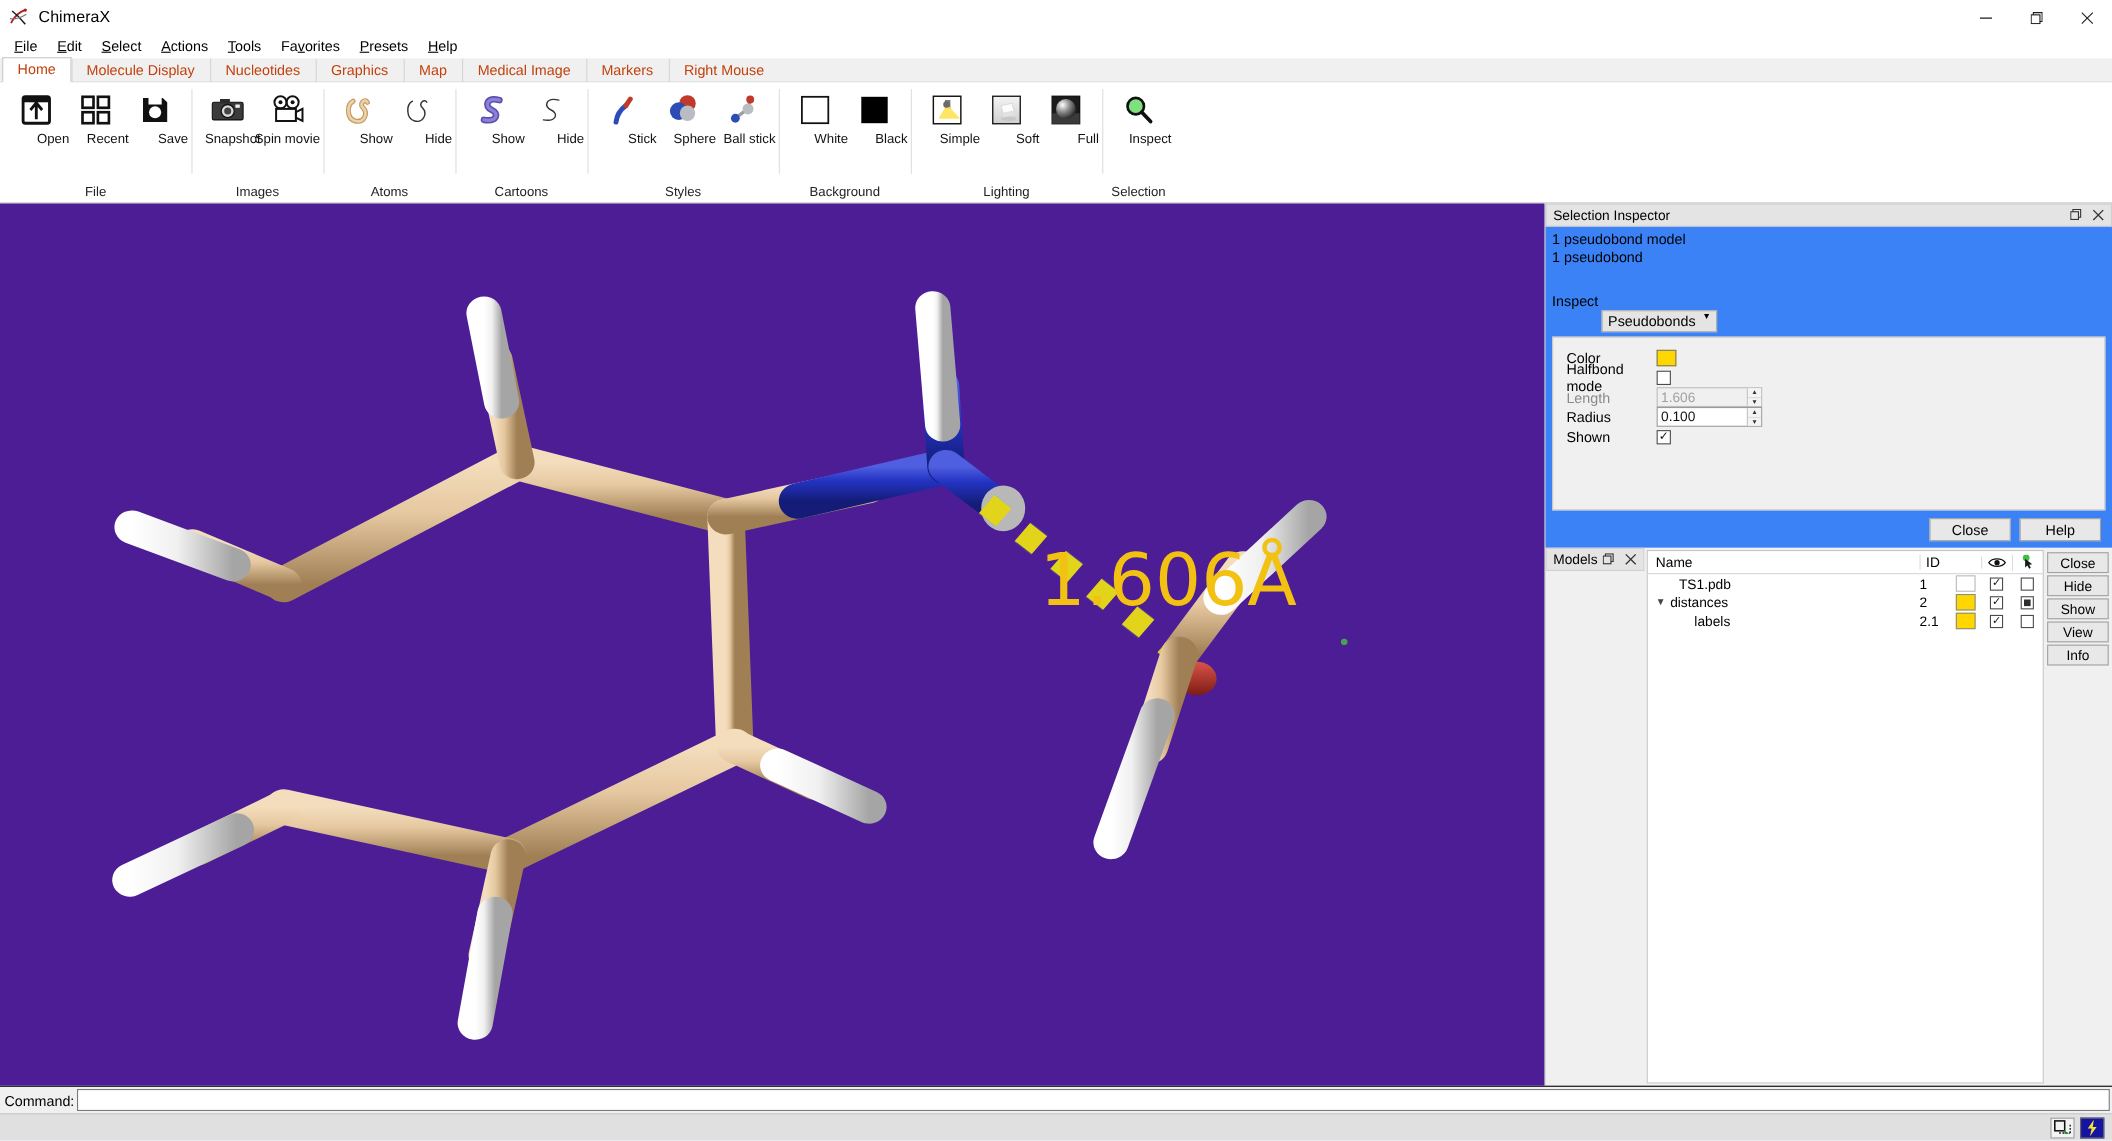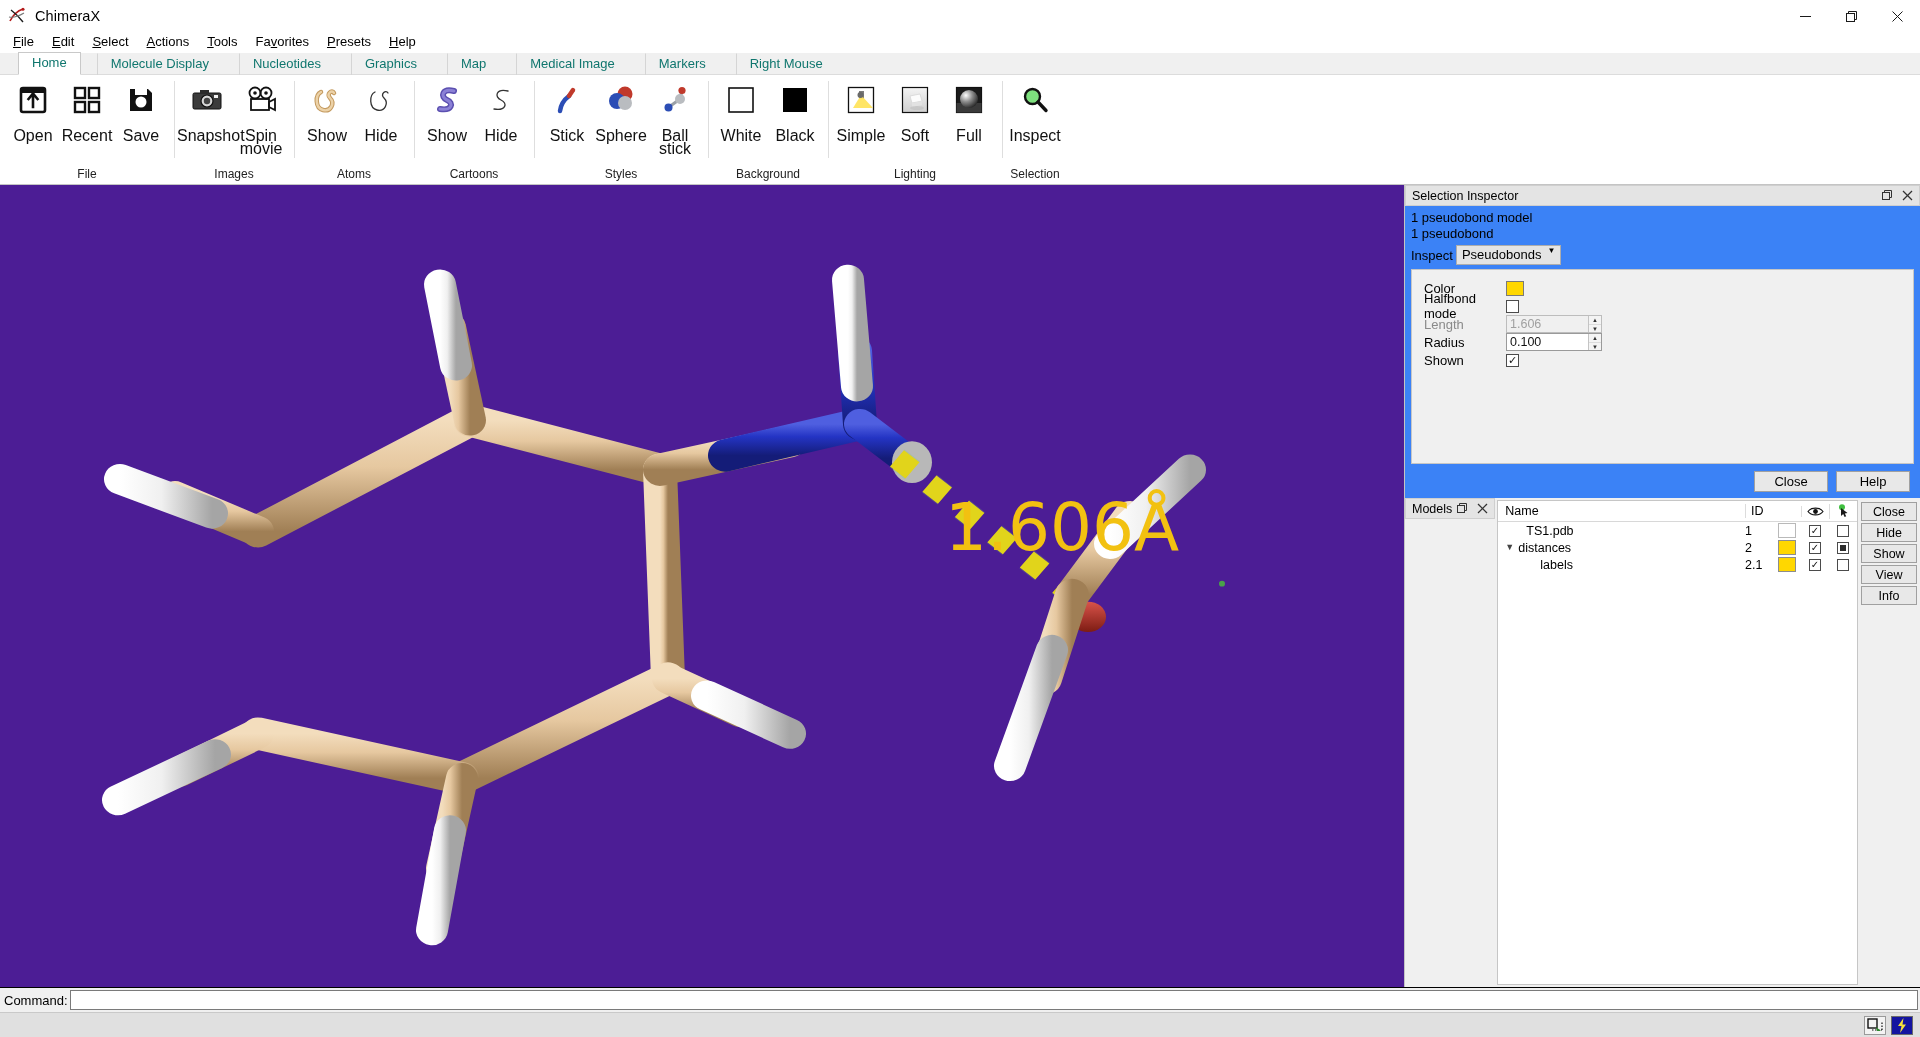--- a/index.html
+++ b/index.html
@@ -60,27 +60,27 @@
 
   
   .ribbon-tabs {
     height: 22px; flex: 0 0 22px;
     background: #f0f0f0;
     display: flex; align-items: flex-end;
     border-bottom: 1px solid #dcdcdc;
     padding-left: 2px;
   }
   .rtab {
-    font-size: 13px; color: #0f766e;
+    font-size: 13px; color: #c2410c;
     padding: 2px 13px 3px 13px;
     border: 1px solid transparent;
     border-bottom: none;
     cursor: default;
     line-height: 16px;
-    position: relative; top: 1px; margin-left: 16px;
+    position: relative; top: 1px;
   }
   .rtab + .rtab { border-left: 1px solid #d5d5d5; }
   .rtab.active {
     background: #ffffff;
     border: 1px solid #c9c9c9;
     border-bottom: 1px solid #ffffff;
   }
 
   
   .ribbon {
@@ -111,22 +111,22 @@
   .rbtn {
     width: 54px;
     display: flex; flex-direction: column; align-items: center;
     padding: 3px 1px 0 1px; cursor: default;
   }
   .rbtn .ic {
     width: 36px; height: 36px;
     display: flex; align-items: center; justify-content: center;
   }
   .rbtn .lbl {
-    font-size: 16px; color: #111; text-align: center;
-    line-height: 12.5px; margin-top: 12px; width: 60px;
+    font-size: 12px; color: #111; text-align: right;
+    line-height: 12.5px; margin-top: 2px; width: 60px;
   }
 
   
   .main {
     flex: 1 1 auto;
     display: flex; align-items: stretch;
     background: #f0f0f0;
     min-height: 0;
   }
   .viewport {
@@ -188,20 +188,21 @@
   .si-inspect-row {
     display: flex; align-items: center; gap: 3px;
     margin-top: 3px; margin-bottom: 4px;
   }
   .si-inspect-row .si-lab { font-size: 13px; color: #000; }
   .combo {
     display: inline-flex; align-items: flex-start; gap: 6px;
     background: #e4e4e4; border: 1px solid #adadad;
     padding: 1px 5px 2px 5px; font-size: 13px; color: #000;
     cursor: default;
+    margin-top: 37px;
   }
   .combo .caret { font-size: 8px; line-height: 8px; }
 
   .si-form {
     flex: 1 1 auto;
     background: #f0f0f0;
     border: 1px solid #c6c6c6;
     padding: 9px 0 0 12px;
     min-height: 0;
   }

